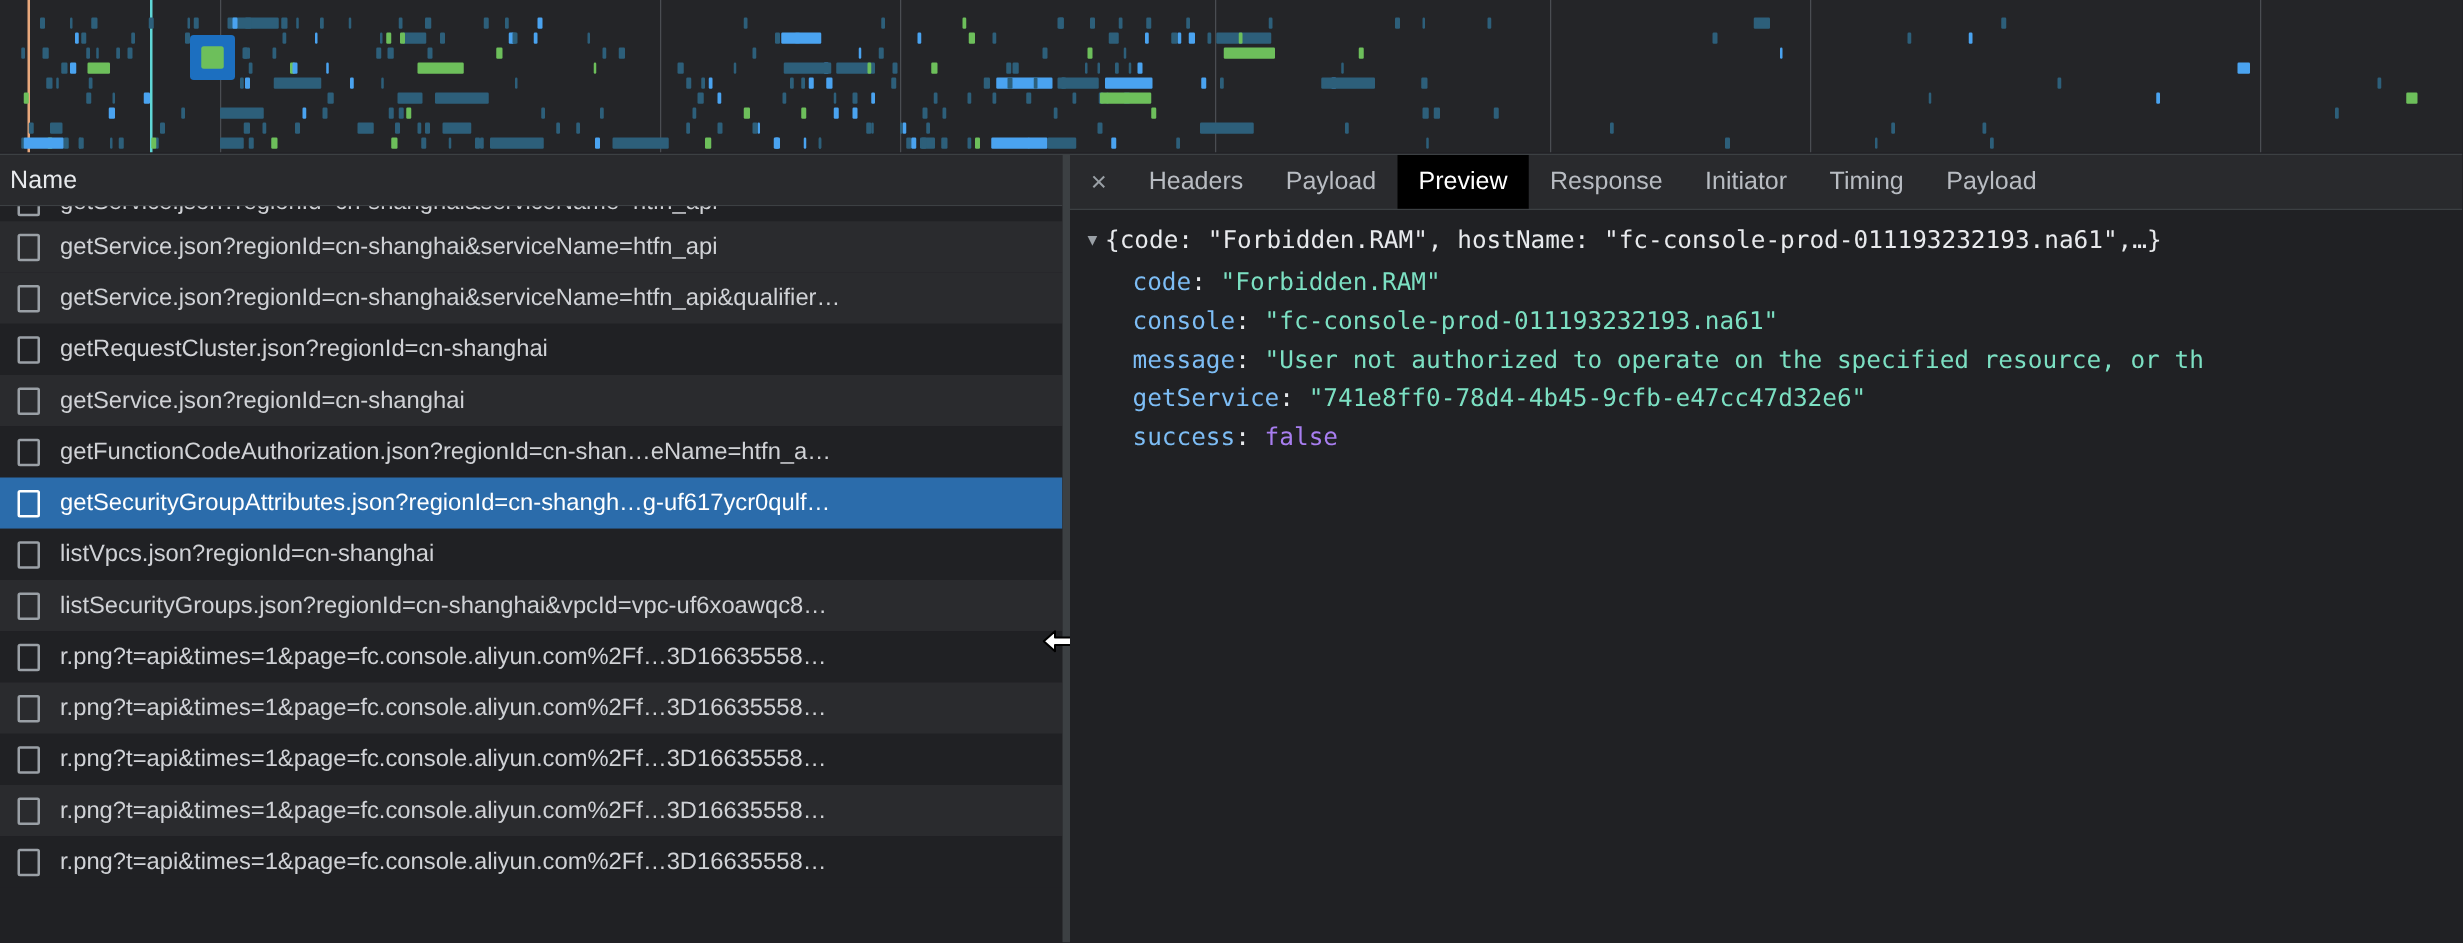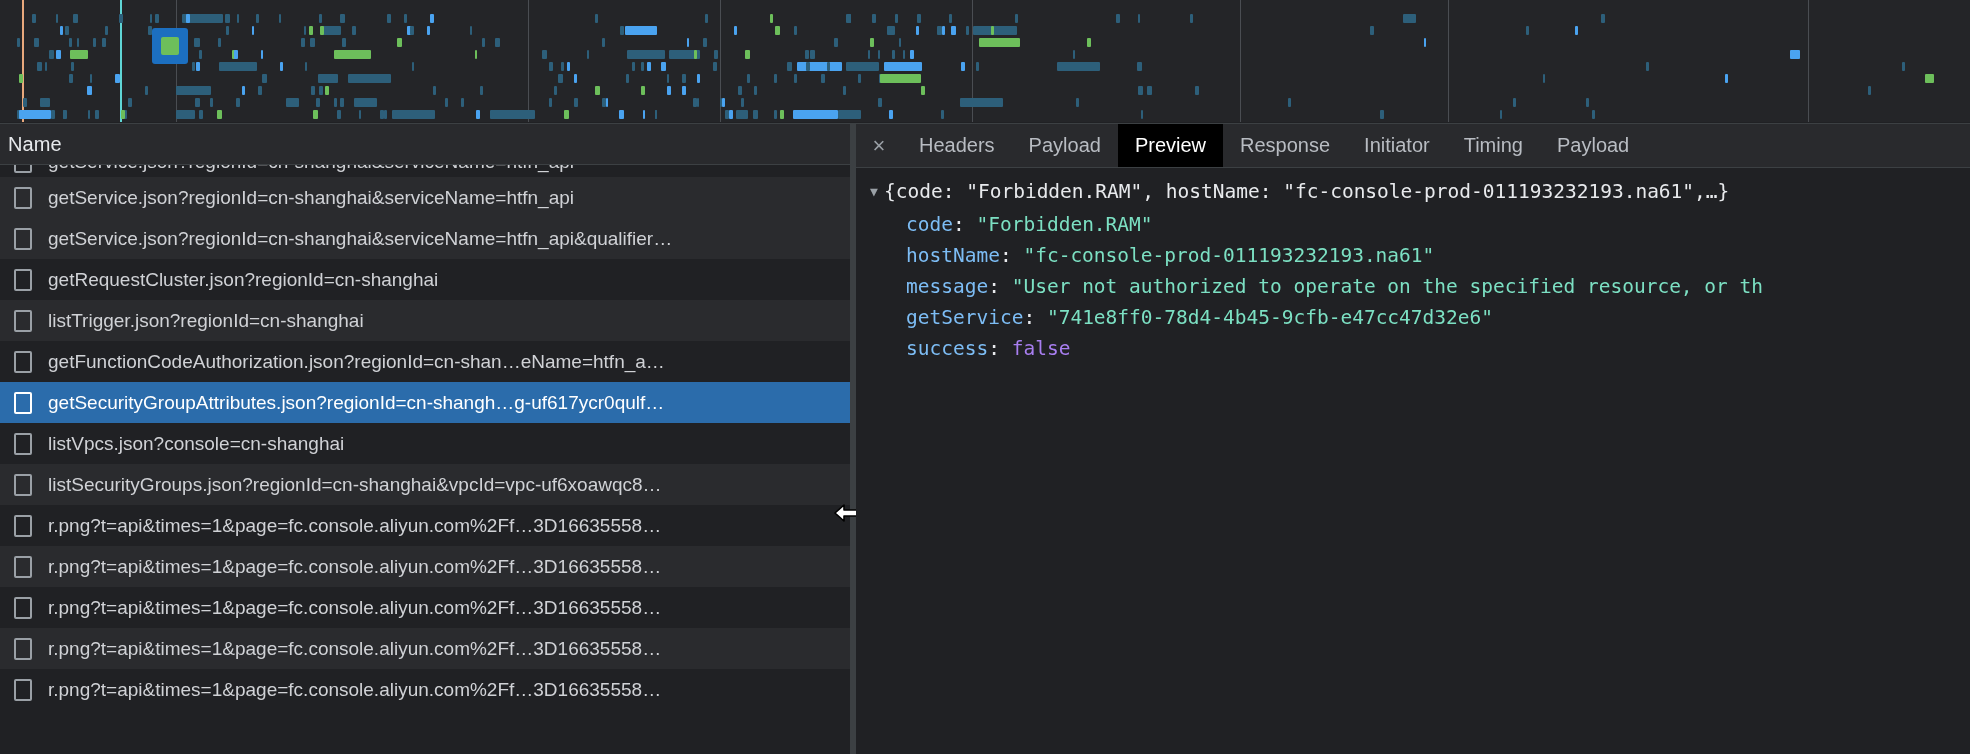--- a/index.html
+++ b/index.html
@@ -425,33 +425,33 @@
         <div class="row even">
           <span class="cb"></span>
           <span class="row-label">getService.json?regionId=cn-shanghai&amp;serviceName=htfn_api&amp;qualifier…</span>
         </div>
         <div class="row odd">
           <span class="cb"></span>
           <span class="row-label">getRequestCluster.json?regionId=cn-shanghai</span>
         </div>
         <div class="row even">
           <span class="cb"></span>
-          <span class="row-label">listTrigger.json?regionId=cn-shanghai</span>
+          <span class="row-label">getService.json?regionId=cn-shanghai</span>
         </div>
         <div class="row odd">
           <span class="cb"></span>
           <span class="row-label">getFunctionCodeAuthorization.json?regionId=cn-shan…eName=htfn_a…</span>
         </div>
         <div class="row even selected">
           <span class="cb"></span>
           <span class="row-label">getSecurityGroupAttributes.json?regionId=cn-shangh…g-uf617ycr0qulf…</span>
         </div>
         <div class="row odd">
           <span class="cb"></span>
-          <span class="row-label">listVpcs.json?console=cn-shanghai</span>
+          <span class="row-label">listVpcs.json?regionId=cn-shanghai</span>
         </div>
         <div class="row even">
           <span class="cb"></span>
           <span class="row-label">listSecurityGroups.json?regionId=cn-shanghai&amp;vpcId=vpc-uf6xoawqc8…</span>
         </div>
         <div class="row odd">
           <span class="cb"></span>
           <span class="row-label">r.png?t=api&amp;times=1&amp;page=fc.console.aliyun.com%2Ff…3D16635558…</span>
         </div>
         <div class="row even">
@@ -490,21 +490,21 @@
         <div class="tab">Initiator</div>
         <div class="tab">Timing</div>
         <div class="tab">Payload</div>
       </div>
     <div id="preview-body">
       <span class="jline">
         <span class="disclosure">▼</span><span class="j-root">{code: </span><span class="j-root">"Forbidden.RAM"</span><span class="j-root">, hostName: </span><span class="j-root">"fc-console-prod-011193232193.na61"</span><span class="j-root">,…}</span>
       </span>
       <div id="json-entries">
           <span class="jline"><span class="indent"></span><span class="j-key">code</span><span class="j-punct">:</span><span> </span><span class="j-str">"Forbidden.RAM"</span></span>
-          <span class="jline"><span class="indent"></span><span class="j-key">hostName</span><span class="j-punct">:</span><span> </span><span class="j-str">"fc-console-prod-011193232193.na61"</span></span>
+          <span class="jline"><span class="indent"></span><span class="j-key">console</span><span class="j-punct">:</span><span> </span><span class="j-str">"fc-console-prod-011193232193.na61"</span></span>
           <span class="jline"><span class="indent"></span><span class="j-key">message</span><span class="j-punct">:</span><span> </span><span class="j-str">"User not authorized to operate on the specified resource, or th</span></span>
           <span class="jline"><span class="indent"></span><span class="j-key">getService</span><span class="j-punct">:</span><span> </span><span class="j-str">"741e8ff0-78d4-4b45-9cfb-e47cc47d32e6"</span></span>
           <span class="jline"><span class="indent"></span><span class="j-key">success</span><span class="j-punct">:</span><span> </span><span class="j-bool">false</span></span>
         </div>
     </div>
   </div>
 
 </div>
 
 </body></html>

